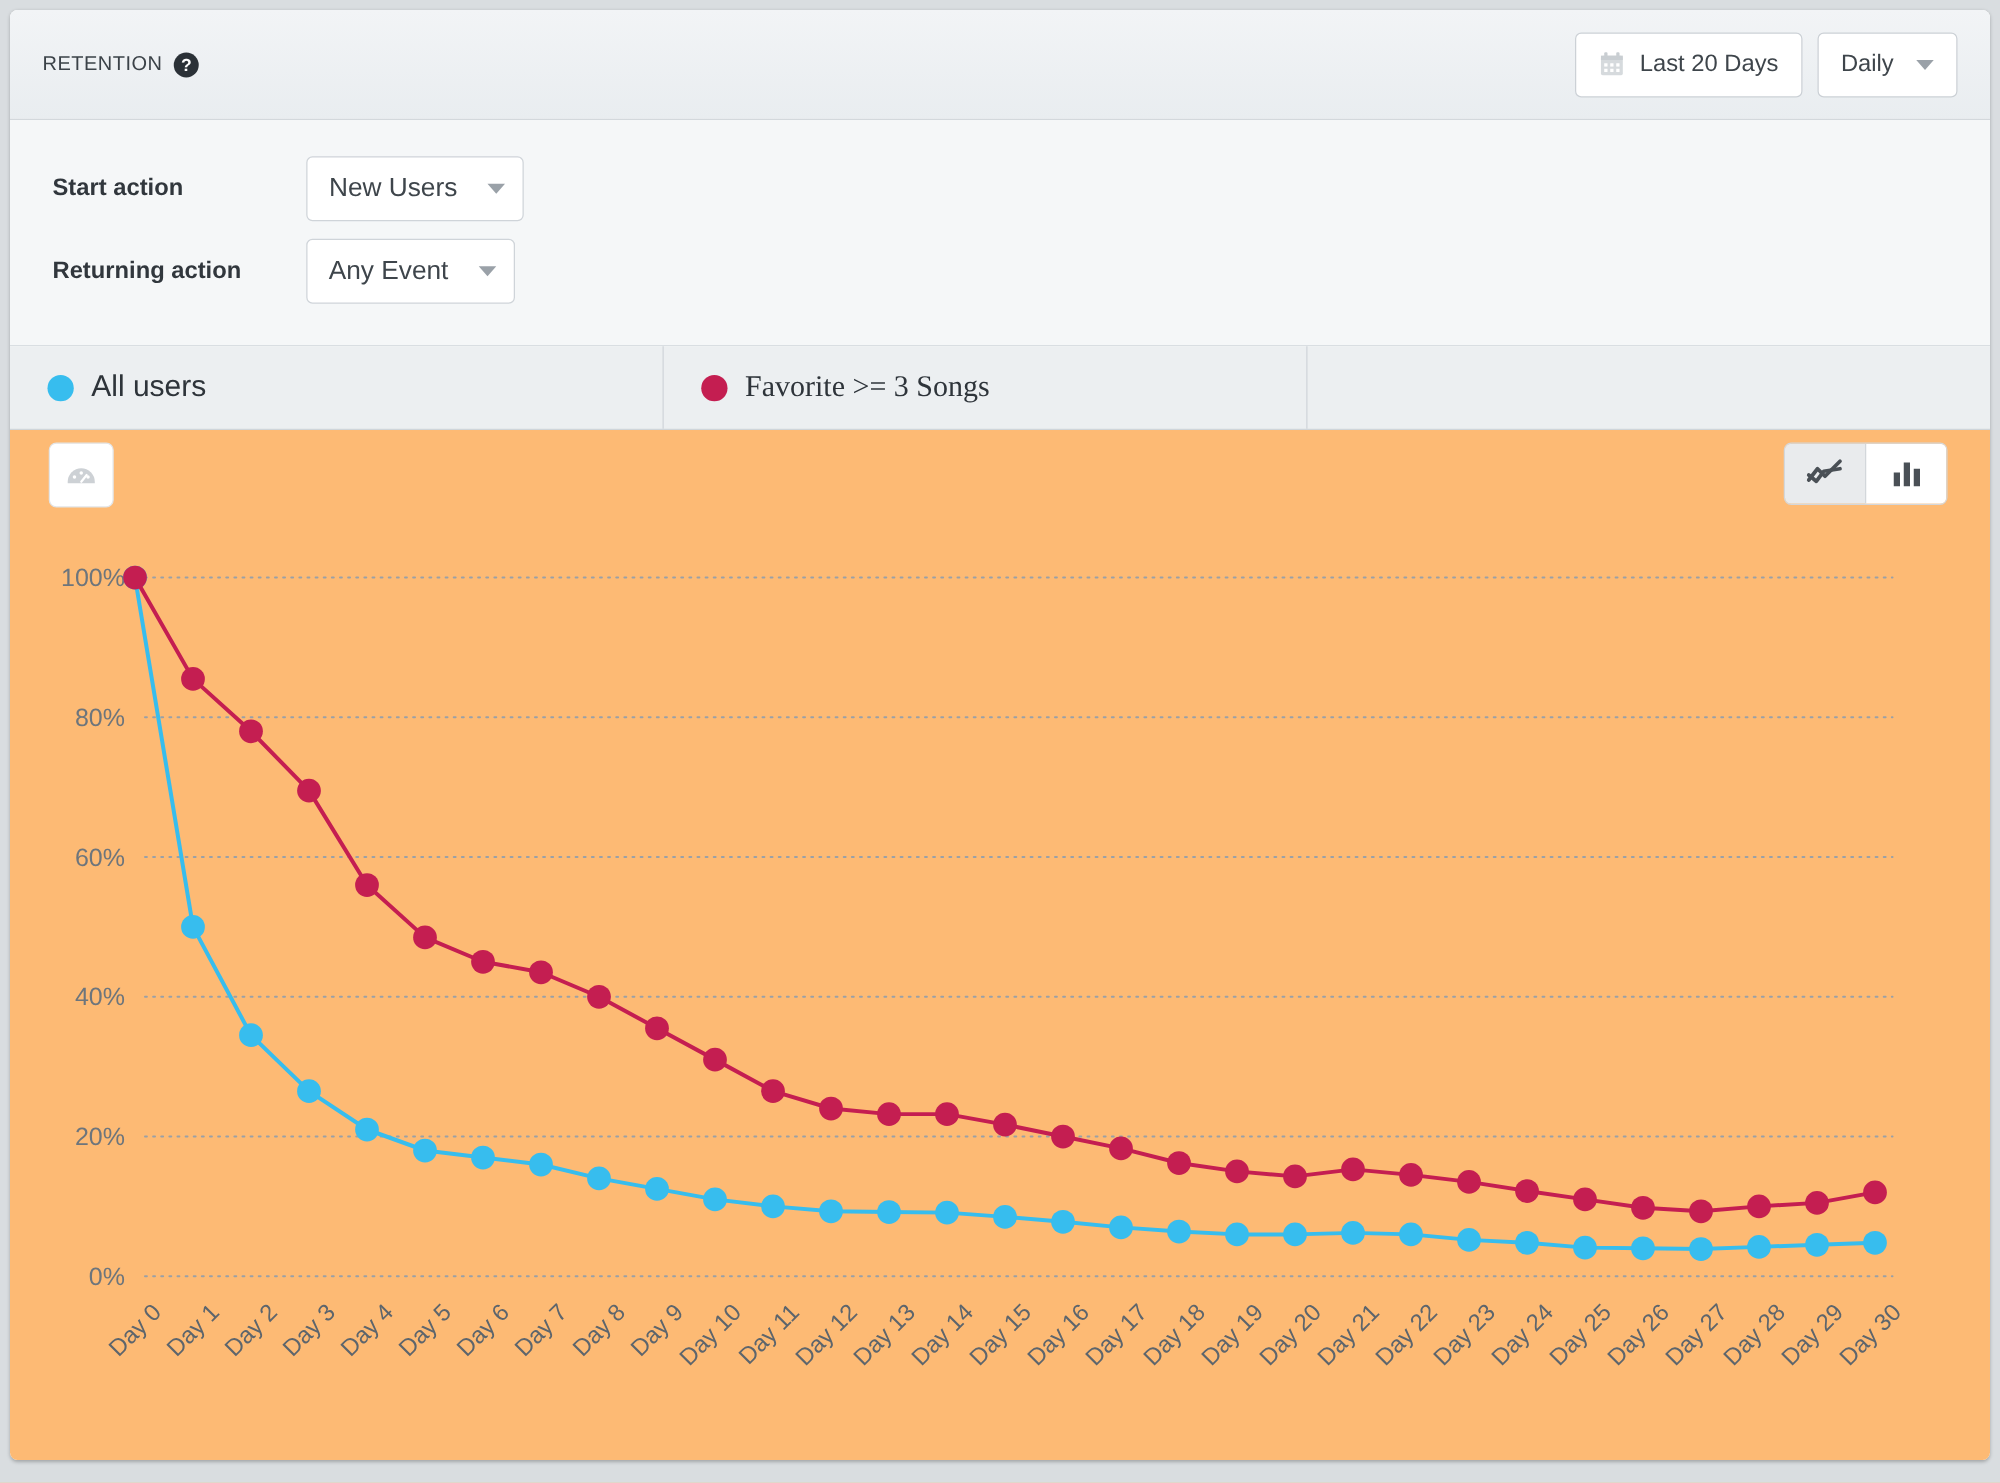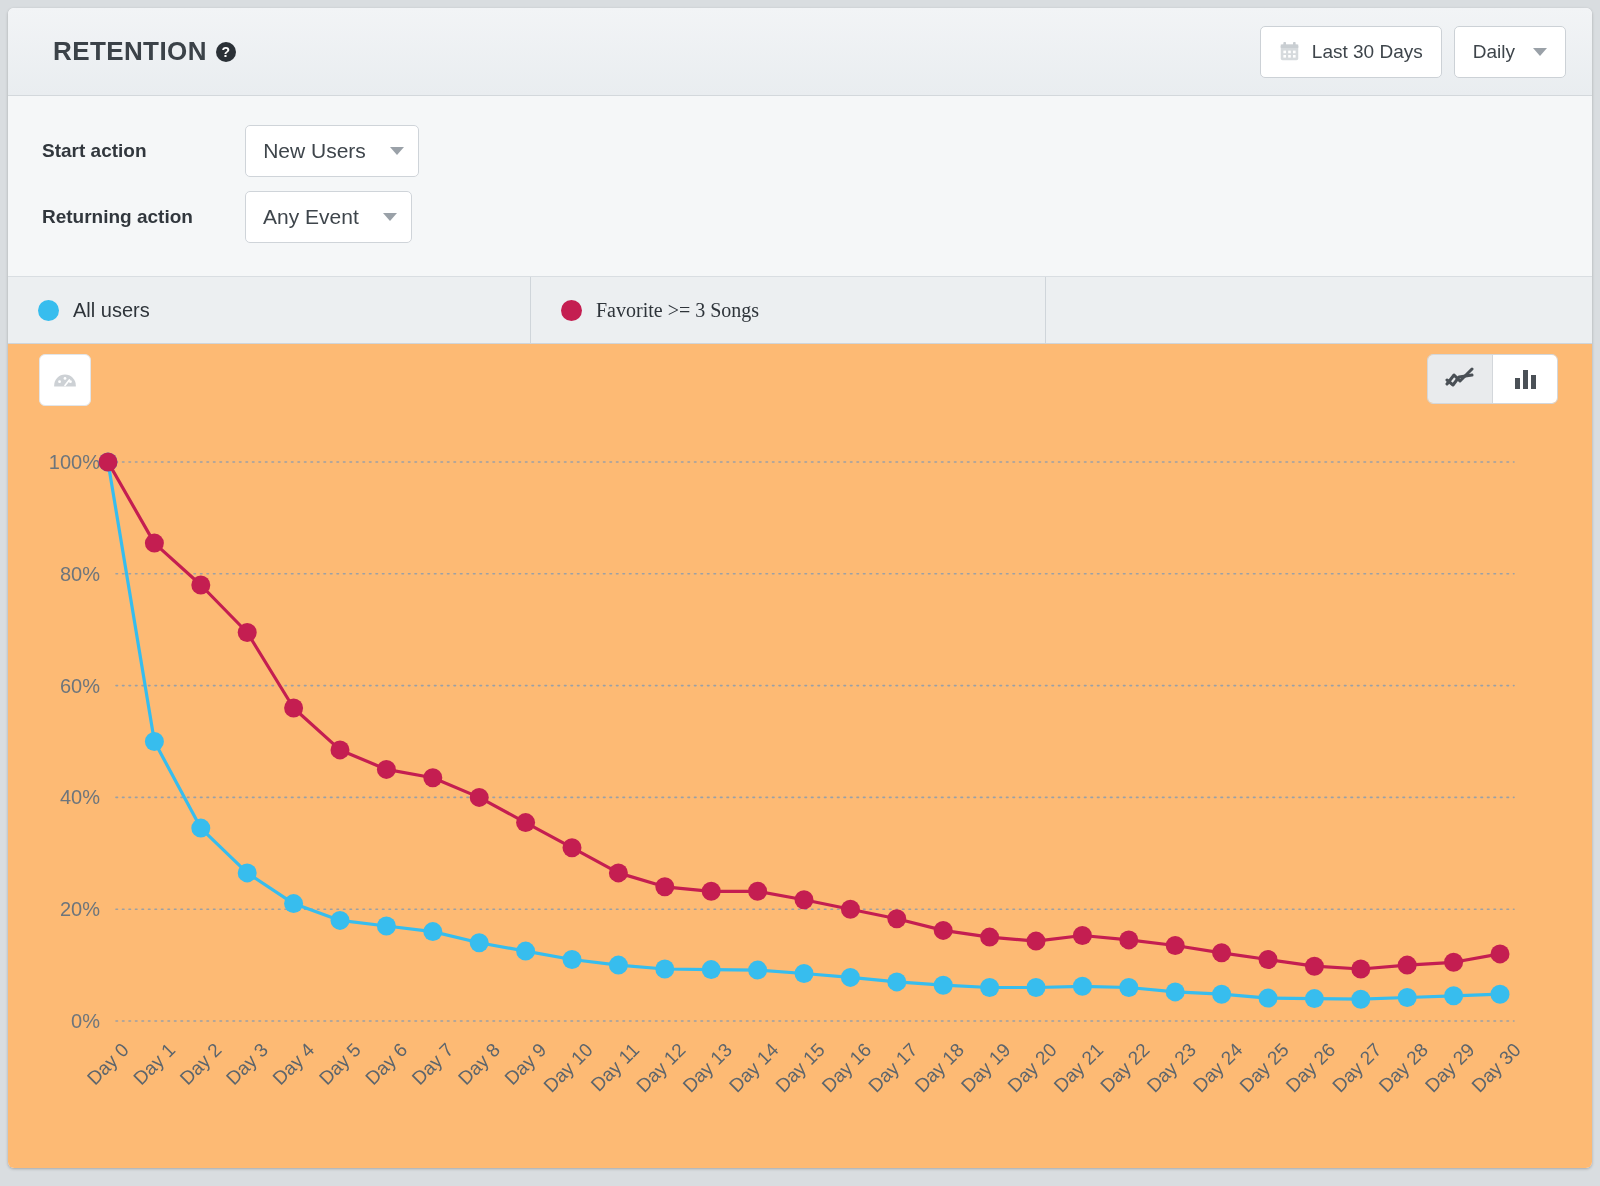--- a/index.html
+++ b/index.html
@@ -40,25 +40,24 @@
     padding: 0 26px;
     box-sizing: border-box;
     flex: 0 0 auto;
   }
   .title-wrap {
     display: flex;
     align-items: center;
     gap: 9px;
   }
   .title {
-    font-size: 26px;
+    font-size: 16px;
     color: #3b4248;
     letter-spacing: 0.4px;
-    font-weight: 700;
-    margin-left: 19px;
+    font-weight: 400;
   }
   .help-icon {
     width: 20px;
     height: 20px;
     border-radius: 50%;
     background: #2b3137;
     color: #fff;
     font-size: 14px;
     font-weight: bold;
     display: inline-flex;
@@ -155,21 +154,21 @@
   .legend-tab.t0 { width: 523px; }
   .legend-tab.t1 { width: 515px; font-family: Liberation Serif, serif; }
   .legend-tab.t2 { flex: 1; border-right: none; }
   .dot {
     width: 21px;
     height: 21px;
     border-radius: 50%;
     flex: 0 0 auto;
   }
   .legend-label {
-    font-size: 20px;
+    font-size: 24px;
     color: #2e343a;
   }
 
   
   .chart-area {
     position: relative;
     flex: 1 1 auto;
     background: #fdba74;
     overflow: hidden;
   }
@@ -247,21 +246,21 @@
             <rect x="16" y="1" width="3" height="5" rx="1" fill="#c9ced2"></rect>
             <g fill="#ffffff">
               <rect x="5" y="11" width="3" height="3"></rect>
               <rect x="10.5" y="11" width="3" height="3"></rect>
               <rect x="16" y="11" width="3" height="3"></rect>
               <rect x="5" y="16" width="3" height="3"></rect>
               <rect x="10.5" y="16" width="3" height="3"></rect>
               <rect x="16" y="16" width="3" height="3"></rect>
             </g>
           </svg>
-          <span>Last 30 Days</span>
+          <span>Last 20 Days</span>
         </div>
         <div class="btn">
           <span>Daily</span>
           <span class="caret"></span>
         </div>
       </div>
     </div>
 
     <div class="filters">
       <div class="filter-row">

